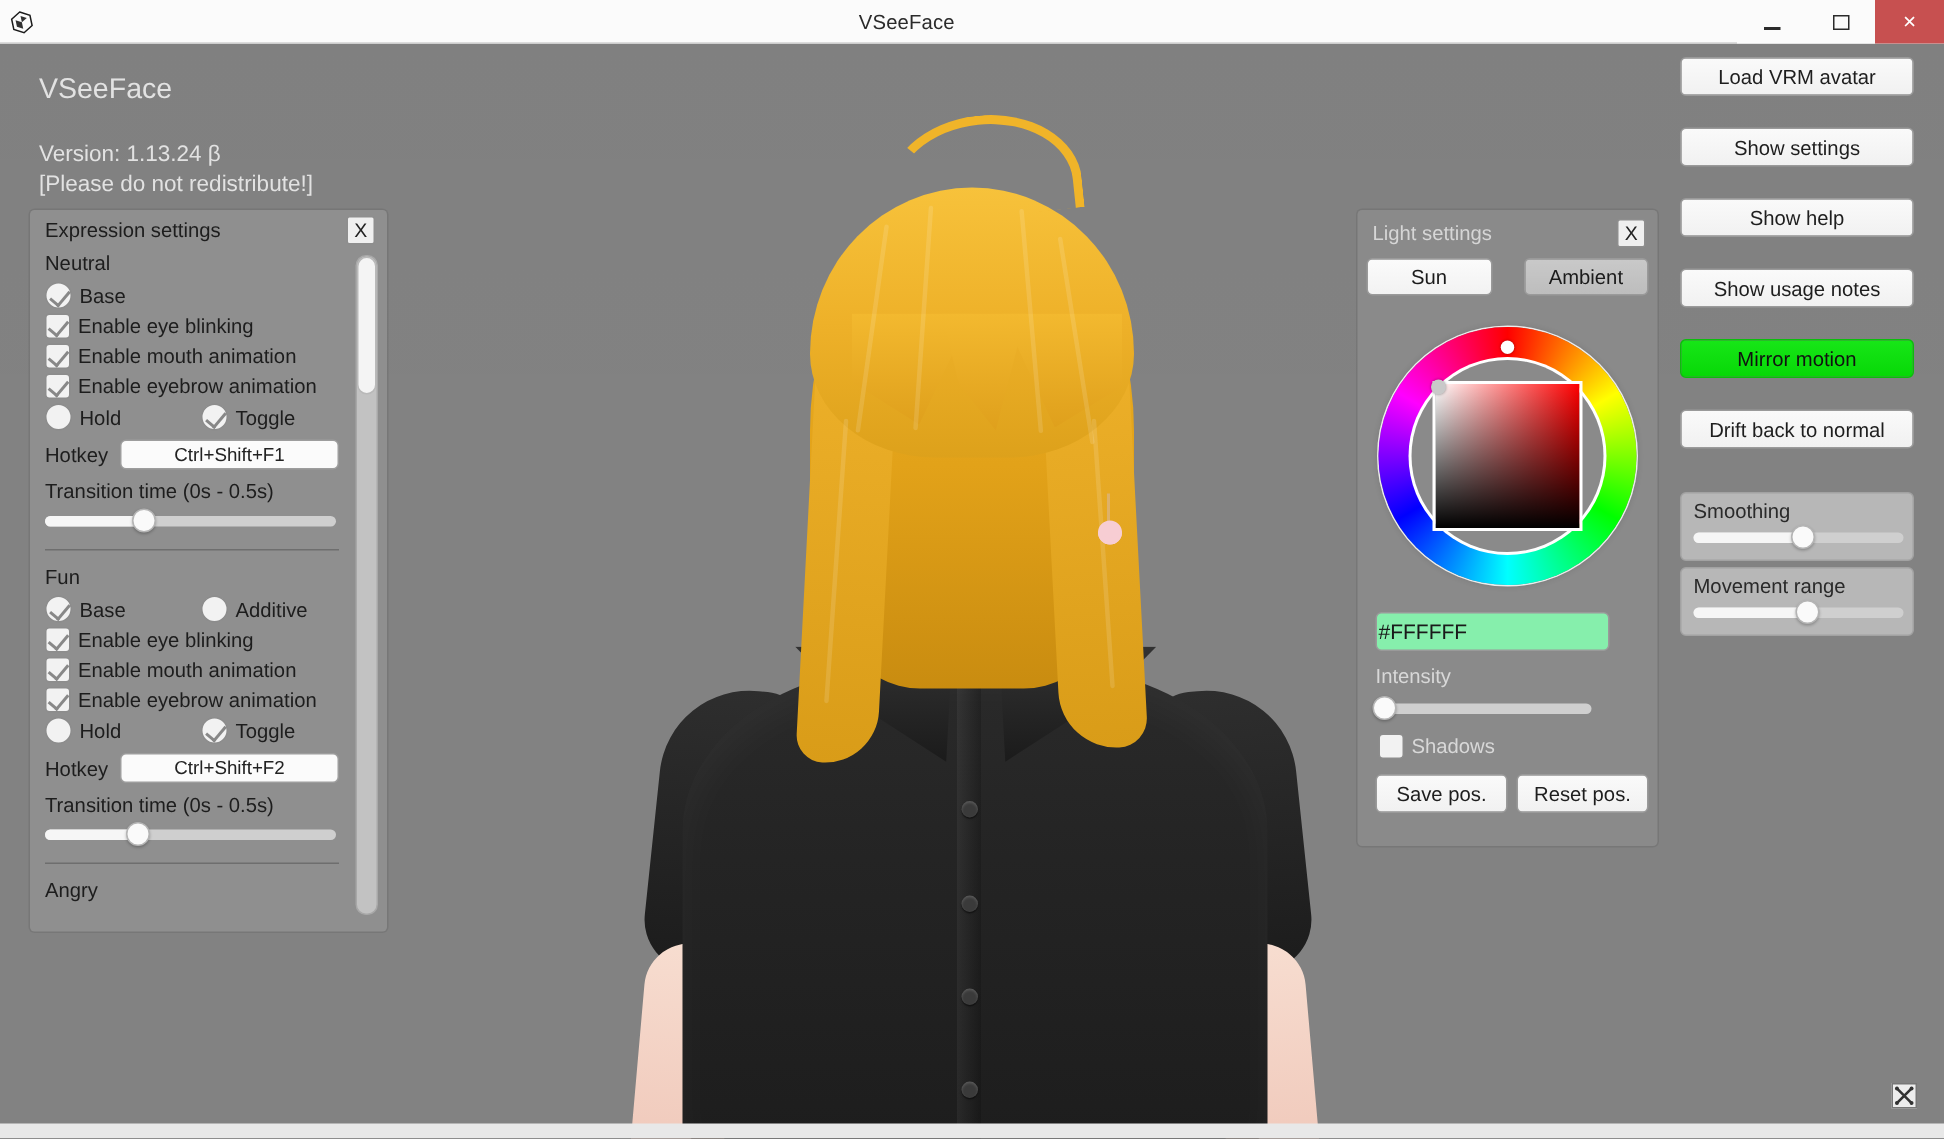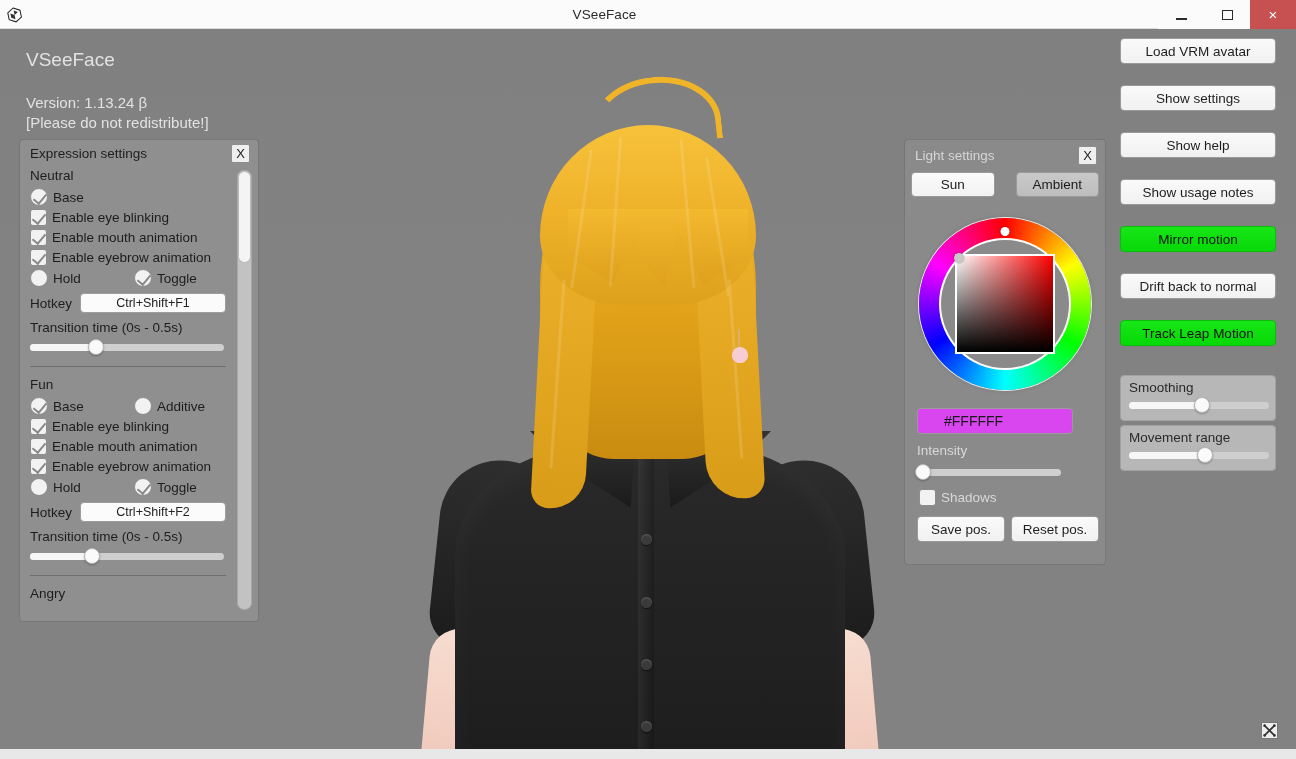--- a/index.html
+++ b/index.html
@@ -375,27 +375,27 @@
     top: -1px;
     width: 16px; height: 16px;
     border-radius: 50%;
     background: #fafafa;
     border: 1px solid #b4b4b4;
     box-shadow: 0 1px 2px rgba(0,0,0,.25);
     transform: translateX(-50%);
   }
 
   .txtfield {
-    background: #d946ef;
+    background: #86efac;
     border: 1px solid #9a9a9a;
     border-radius: 4px;
     color: #1a1a1a;
     font-size: 14px;
     display: flex; align-items: center;
-    padding-left: 26px;
+    padding-left: 1px;
     font-family: "Liberation Sans", sans-serif;
   }
 
   
   #expression-panel {
     left: 20px; top: 140px;
     width: 238px; height: 481px;
     background: #8f8f8f;
     border-radius: 3px;
   }
@@ -777,21 +777,20 @@
   <div class="ui-btn" style="position:absolute;left:106px;top:376px;width:88px;height:26px;">Reset pos.</div>
 </div>
 
 <div id="right-panel">
   <div class="ui-btn rb-btn">Load VRM avatar</div>
   <div class="ui-btn rb-btn">Show settings</div>
   <div class="ui-btn rb-btn">Show help</div>
   <div class="ui-btn rb-btn">Show usage notes</div>
   <div class="ui-btn rb-btn green">Mirror motion</div>
   <div class="ui-btn rb-btn">Drift back to normal</div>
-  <div class="ui-btn rb-btn green">Track Leap Motion</div>
 
   <div style="height:8px"></div>
 
   <div class="slider-box">
     <div class="lbl">Smoothing</div>
     <div class="slider" style="width:140px;">
       <span class="track"></span>
       <span class="fill" style="width:52%"></span>
       <span class="knob" style="left:52%"></span>
     </div>

